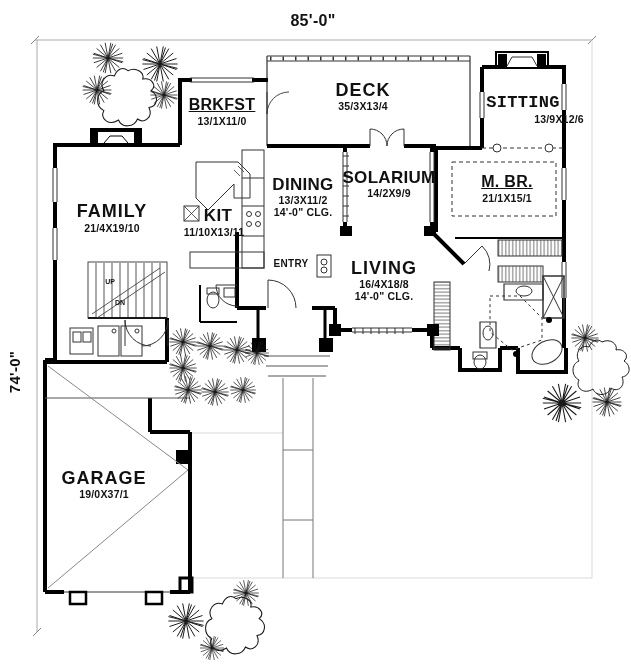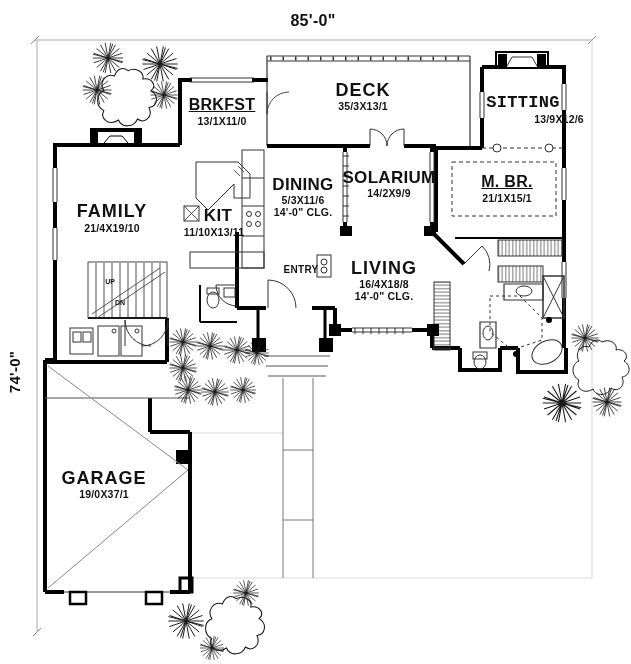--- a/index.html
+++ b/index.html
@@ -229,42 +229,42 @@
   </g>
 </svg>
 
   <div class="lbl dimlbl" style="left:313px;top:21px;">85'-0"</div>
   <div class="lbl vert" style="left:14px;top:372px;">74'-0"</div>
 
   <div class="lbl room-sm" style="left:222px;top:105px;">BRKFST</div>
   <div class="lbl dims" style="left:222px;top:121px;">13/1X11/0</div>
 
   <div class="lbl room-lg" style="left:363px;top:90px;">DECK</div>
-  <div class="lbl dims" style="left:363px;top:106px;">35/3X13/1</div>
+  <div class="lbl dims" style="left:363px;top:106px;">35/3X13/4</div>
 
   <div class="lbl room" style="left:523px;top:102px;font-family:Liberation Mono, monospace;">SITTING</div>
   <div class="lbl dims" style="left:523px;top:119px;margin-left:36px;">13/9X12/6</div>
 
   <div class="lbl room" style="left:303px;top:184px;">DINING</div>
-  <div class="lbl dims" style="left:303px;top:200px;">5/3X11/6</div>
+  <div class="lbl dims" style="left:303px;top:200px;">13/3X11/2</div>
   <div class="lbl dims" style="left:303px;top:212px;">14'-0" CLG.</div>
 
   <div class="lbl room" style="left:389px;top:177px;">SOLARIUM</div>
   <div class="lbl dims" style="left:389px;top:193px;">14/2X9/9</div>
 
   <div class="lbl room-sm" style="left:507px;top:182px;">M. BR.</div>
   <div class="lbl dims" style="left:507px;top:198px;">21/1X15/1</div>
 
   <div class="lbl room-lg" style="left:112px;top:211px;">FAMILY</div>
   <div class="lbl dims" style="left:112px;top:228px;">21/4X19/10</div>
 
   <div class="lbl room" style="left:218px;top:215px;">KIT</div>
   <div class="lbl dims" style="left:214px;top:232px;">11/10X13/11</div>
 
-  <div class="lbl tiny" style="left:291px;top:270px;padding-left:20px;">ENTRY</div>
+  <div class="lbl tiny" style="left:291px;top:264px;">ENTRY</div>
 
   <div class="lbl room-lg" style="left:384px;top:268px;">LIVING</div>
   <div class="lbl dims" style="left:384px;top:284px;">16/4X18/8</div>
   <div class="lbl dims" style="left:384px;top:296px;">14'-0" CLG.</div>
 
   <div class="lbl room-lg" style="left:104px;top:478px;">GARAGE</div>
   <div class="lbl dims" style="left:104px;top:494px;">19/0X37/1</div>
 
   <div class="lbl micro" style="left:110px;top:281px;">UP</div>
   <div class="lbl micro" style="left:120px;top:302px;">DN</div>

